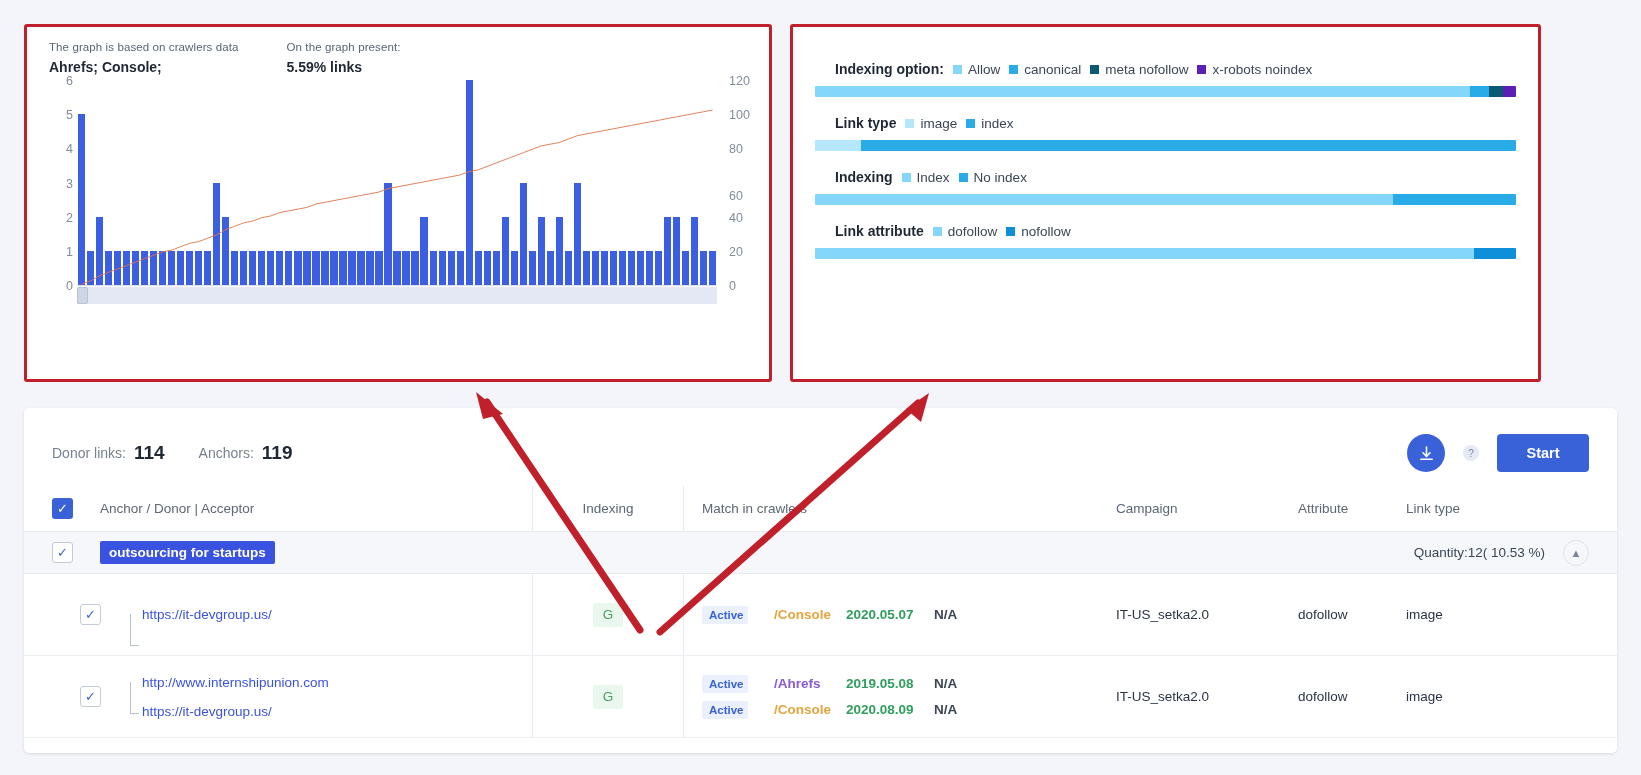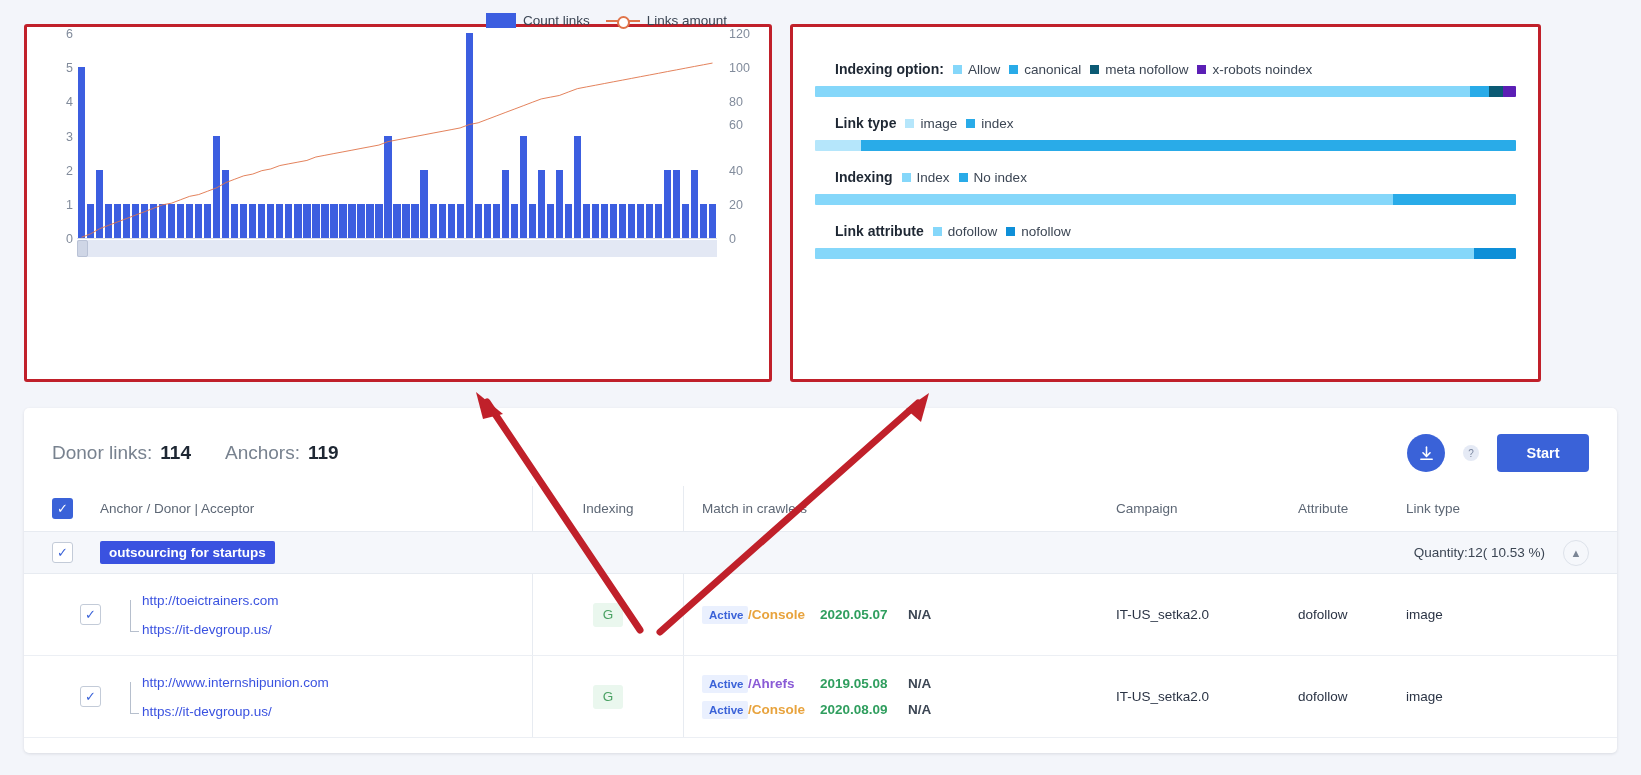--- a/index.html
+++ b/index.html
@@ -79,21 +79,21 @@
   .metric-bar { display:flex; height:11px; margin-top:9px; width:100%; border-radius:1px; overflow:hidden; }
   .metric-bar > div { height:100%; }
 
   
   .card {
     position:absolute; left:24px; top:408px; width:1593px; height:345px;
     background:#fff; border-radius:5px; box-shadow:0 1px 3px rgba(30,40,60,.12);
     overflow:hidden;
   }
   .card-toolbar { display:flex; align-items:center; padding:26px 28px 0 28px; }
-  .stat { font-size:19px; color:#78828f; margin-right:8px; }
+  .stat { font-size:14px; color:#78828f; margin-right:8px; }
   .stat-val { font-size:19px; font-weight:bold; color:#1e2733; margin-right:34px; }
   .toolbar-right { margin-left:auto; display:flex; align-items:center; gap:18px; }
   .dl-btn { width:38px; height:38px; border-radius:50%; background:#3a62d8; color:#fff;
             display:flex; align-items:center; justify-content:center; }
   .help-ico { width:16px; height:16px; border-radius:50%; background:#e5eaf5; color:#7b87a0;
               font-size:10px; display:flex; align-items:center; justify-content:center; }
   .select-task { width:145px; height:38px; border:1px solid #d4dae4; border-radius:4px;
                  display:flex; align-items:center; padding:0 12px; font-size:14px; color:#9aa3b1; }
   .caret { margin-left:auto; width:0; height:0; border-left:5px solid transparent;
            border-right:5px solid transparent; border-top:6px solid #6b7686; }
@@ -130,61 +130,61 @@
   .link-top { color:#3a52e0; margin-bottom:14px; }
   .link-bot { color:#3a52e0; }
   .tree { position:absolute; left:0; top:7px; width:9px; height:32px;
           border-left:1px solid #b6bfcd; border-bottom:1px solid #b6bfcd; }
   .g-pill { width:30px; height:24px; border-radius:3px; background:#eaf7ee; color:#4aa163;
             display:flex; align-items:center; justify-content:center; font-size:13.5px; margin:0 auto; }
   .match-grid { display:flex; flex-direction:column; gap:8px; }
   .match-line { display:flex; align-items:center;font-weight:bold; }
   .badge-active { background:#eaf0fe; color:#3a62d8; font-size:11.5px; padding:3px 7px; border-radius:2px;
                   width:46px; text-align:center; }
-  .m-crawler { width:72px; }
+  .m-crawler { width:72px; margin-left:26px; }
   .m-date { width:88px; }
   .m-na { color:#3c4654; }
   .date-green{ color:#2f9e5e; }
 
   
   .arrows { position:absolute; left:0; top:0; width:1641px; height:775px; pointer-events:none; }
 </style>
 </head>
 <body>
 
 <div class="top-row">
 
   <div class="panel panel-left">
-
-    <div class="legend">
-      <div class="legend-item">
-        <span class="legend-swatch"></span>
-        <span>Count links</span>
-      </div>
-      <div class="legend-item">
-        <span class="legend-line"></span>
-        <span>Links amount</span>
-      </div>
-    </div>
+    <div class="chart-head">
+      <div class="col">
+        <div class="cap">The graph is based on crawlers data</div>
+        <div class="val">Ahrefs; Console;</div>
+      </div>
+      <div class="col">
+        <div class="cap">On the graph present:</div>
+        <div class="val">5.59% links</div>
+      </div>
+    </div>
+
 
     <div class="plot-wrap">
       <div class="y-left" id="yLeft">
           <span style="top: 205px;">0</span>
           <span style="top: 170.833px;">1</span>
           <span style="top: 136.667px;">2</span>
           <span style="top: 102.5px;">3</span>
           <span style="top: 68.3333px;">4</span>
           <span style="top: 34.1667px;">5</span>
           <span style="top: 0px;">6</span>
         </div>
       <div class="y-right" id="yRight">
           <span style="top: 205px;">0</span>
           <span style="top: 170.833px;">20</span>
           <span style="top: 136.667px;">40</span>
-          <span style="top: 91px;">60</span>
+          <span style="top: 115px;">60</span>
           <span style="top: 68.3333px;">80</span>
           <span style="top: 34.1667px;">100</span>
           <span style="top: 0px;">120</span>
         </div>
       <div class="plot">
         <div class="bars" id="bars">
             <div class="bar" style="height: 170.833px; background: rgb(60, 94, 224);"></div>
             <div class="bar" style="height: 34.1667px; background: rgb(60, 94, 224);"></div>
             <div class="bar" style="height: 68.3333px; background: rgb(60, 94, 224);"></div>
             <div class="bar" style="height: 34.1667px; background: rgb(60, 94, 224);"></div>
@@ -397,21 +397,20 @@
   </div>
 
   <div id="rows">
       <div class="row">
         <div class="c-chk" style="padding-left: 28px;">
           <div class="cb-out">✓</div>
         </div>
         <div class="c-anch" style="padding-left: 30px;">
           <div class="links">
             <div class="tree"></div>
-            <a class="link-top" href="#">http://toeictrainers.com</a>
             <a class="link-bot" href="#">https://it-devgroup.us/</a>
           </div>
         </div>
         <div class="divider-v" style="height: 81px;"></div>
         <div class="c-idx">
           <div class="g-pill">G</div>
         </div>
         <div class="divider-v" style="height: 81px;"></div>
         <div class="c-match" style="padding-left: 18px;">
           <div class="match-grid">

